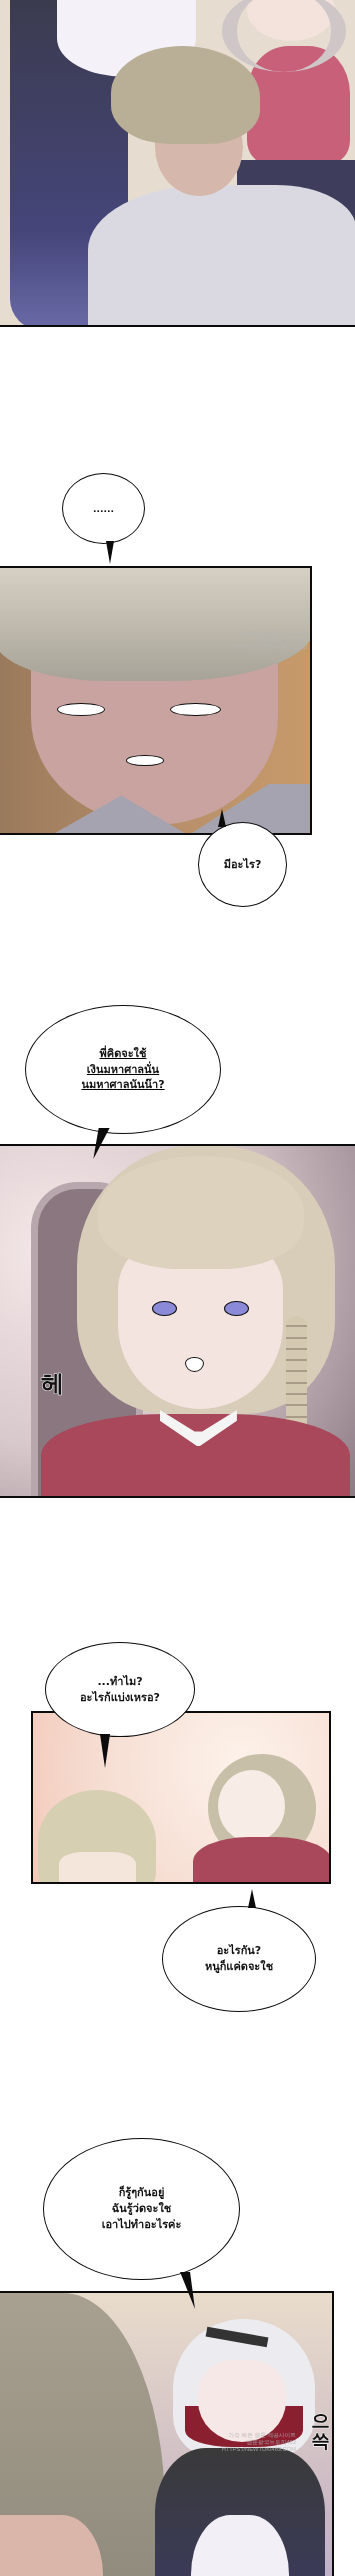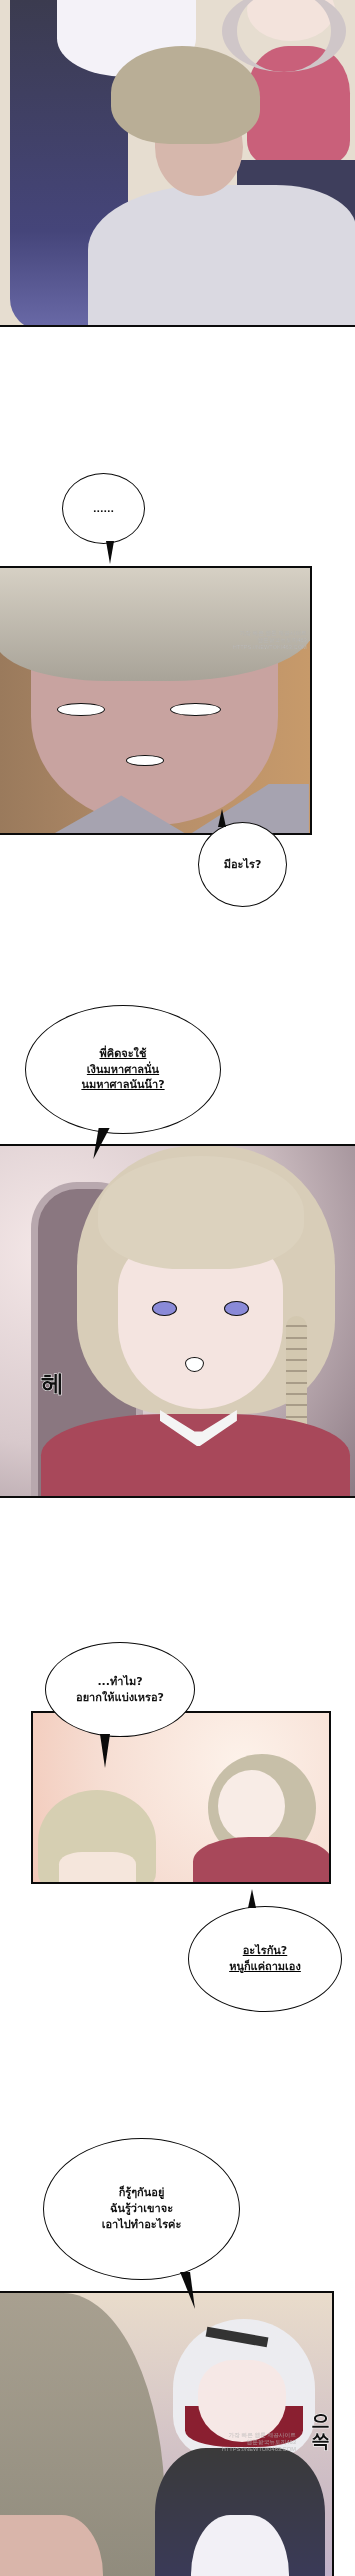--- a/index.html
+++ b/index.html
@@ -75,43 +75,43 @@
     <div class="shape" style="left:185px;top:211px;width:17.5px;height:13.4px;background:#fff;border:1px solid #111;border-radius:50% 50% 50% 50% / 40% 40% 60% 60%;"></div>
     <div class="shape" style="left:286px;top:170px;width:20.6px;height:118px;background:repeating-linear-gradient(180deg,#d3c8b0 0 9.3px,#a89c88 9.3px 11.3px);border-radius:10.3px;"></div>
     <div class="shape" style="left:41px;top:268px;width:309px;height:103px;background:#a8485a;border-radius:40% 40% 0 0;"></div>
     <div class="shape" style="left:160px;top:264px;width:77px;height:36px;background:#f4f4f4;clip-path:polygon(0 0,45% 60%,55% 60%,100% 0,100% 30%,52% 100%,48% 100%,0 30%);"></div>
   </div>
   <div class="sfx" style="left:41px;top:222px;font-size:23px;">헤</div>
 </div>
 
 <div class="bubble" style="left:45px;top:1642px;width:150px;height:95px;">
   <span class="line">...ทำไม?</span>
-  <span class="line">อยากให้แบ่งเหรอ?</span>
+  <span class="line">อะไรก้แบ่งเหรอ?</span>
 </div>
 <div class="tail" style="left:100px;top:1734px;border-left:5.7px solid transparent;border-right:5.7px solid transparent;border-top:34px solid #0b0b0b;"></div>
 
 <div class="panel" style="left:31px;top:1711px;width:300px;height:173px;background:radial-gradient(circle at 70% 30%,#fdf2ea 0%,#f6ddd2 60%,#f2c8b8 100%);">
   <div class="art">
     <div class="shape" style="left:5.2px;top:77px;width:118px;height:103px;background:#d6cfb2;border-radius:50% 50% 20% 20%;"></div>
     <div class="shape" style="left:26px;top:139px;width:77px;height:41px;background:#f5e6dc;border-radius:30%;"></div>
     <div class="shape" style="left:175px;top:41px;width:108px;height:108px;background:#c7bfa8;border-radius:50%;"></div>
     <div class="shape" style="left:185px;top:57px;width:67px;height:72px;background:#f8ece6;border-radius:50%;"></div>
     <div class="shape" style="left:160px;top:124px;width:139px;height:62px;background:#a8485a;border-radius:40% 40% 0 0;"></div>
   </div>
 </div>
 
 <div class="tail" style="left:248px;top:1889px;border-left:4.6px solid transparent;border-right:4.6px solid transparent;border-bottom:19.6px solid #0b0b0b;"></div>
-<div class="bubble" style="left:188px;top:1906px;width:154px;height:106px;text-decoration:underline;">
+<div class="bubble" style="left:162px;top:1906px;width:154px;height:106px;">
   <span class="line">อะไรกัน?</span>
-  <span class="line">หนูก็แค่ถามเอง</span>
+  <span class="line">หนูก็แค่ดจะใช</span>
 </div>
 
 <div class="bubble" style="left:43px;top:2138px;width:197px;height:142px;">
   <span class="line">ก็รู้ๆกันอยู่</span>
-  <span class="line">ฉันรู้ว่าเขาจะ</span>
+  <span class="line">ฉันรู้ว่ดจะใช</span>
   <span class="line">เอาไปทำอะไรค่ะ</span>
 </div>
 <div class="tail" style="left:185px;top:2272px;border-left:5.2px solid transparent;border-right:5.2px solid transparent;border-top:37px solid #0b0b0b;transform:skewX(15deg);"></div>
 
 <div class="panel" style="left:-2.1px;top:2291px;width:336px;height:370px;background:linear-gradient(180deg,#e9dccb 0%,#c9b8c4 60%,#b6a8d0 100%);">
   <div class="art">
     <div class="shape" style="left:-5.2px;top:0;width:170px;height:361px;background:linear-gradient(180deg,#a8a090,#8a8678);border-radius:0 60% 30% 0;"></div>
     <div class="shape" style="left:0;top:222px;width:103px;height:149px;background:#d9b5aa;border-radius:0 40% 0 0;"></div>
     <div class="shape" style="left:173px;top:26px;width:142px;height:139px;background:#ececf0;border-radius:50% 50% 30% 30%;"></div>
     <div class="shape" style="left:185px;top:113px;width:118px;height:41px;background:#8a1f30;border-radius:0 0 40% 40%;"></div>

